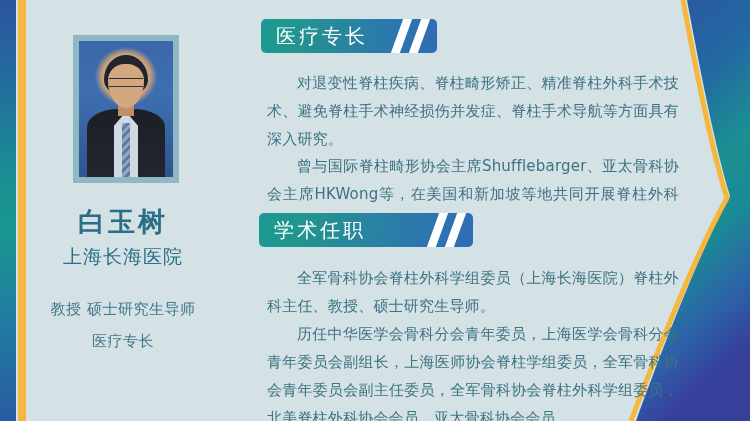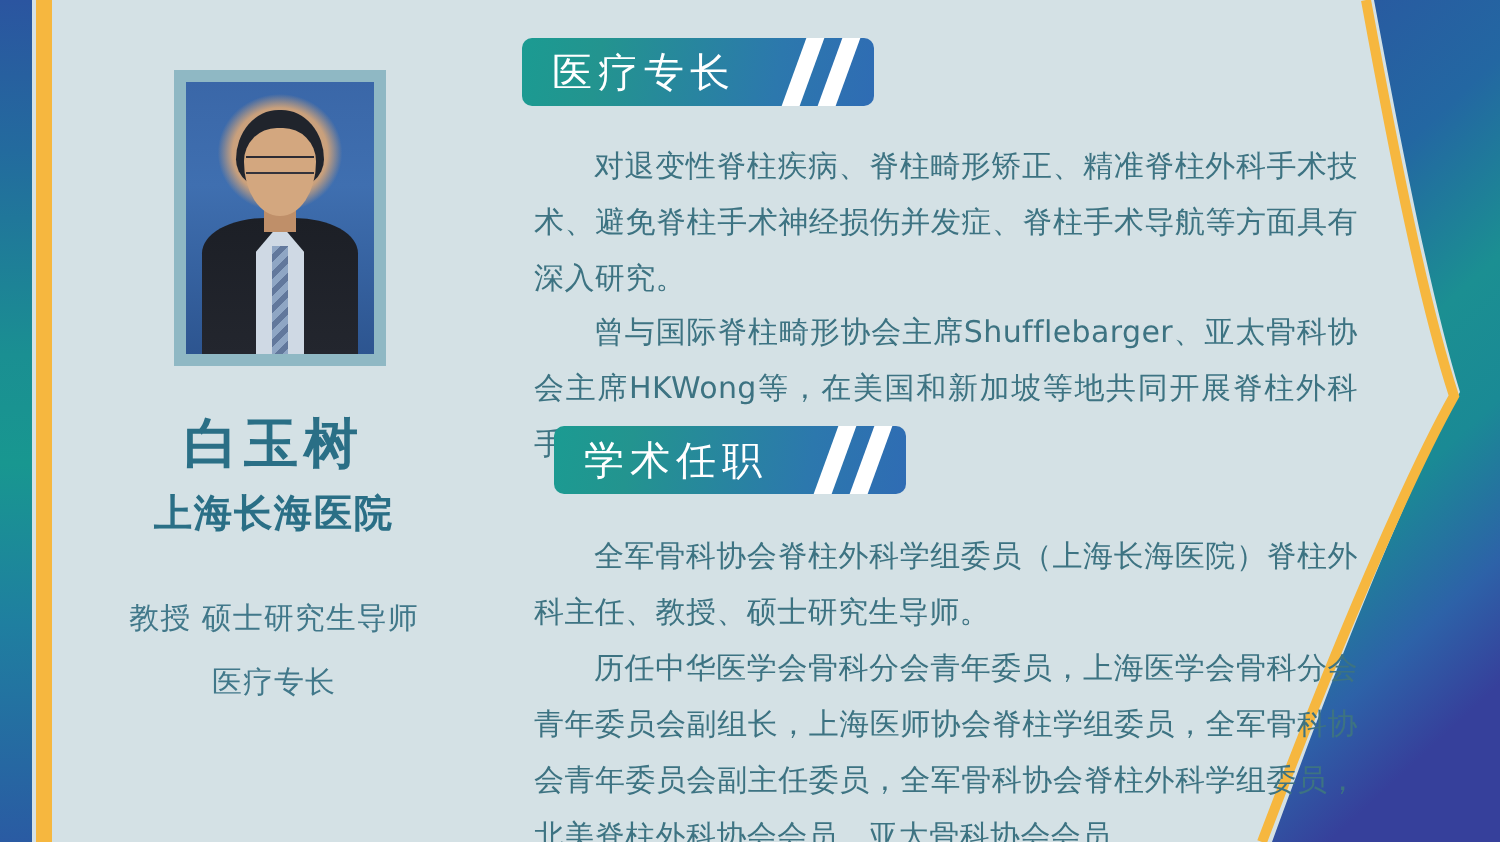--- a/index.html
+++ b/index.html
@@ -48,21 +48,21 @@
     right: 0;
     top: 0;
     width: 180px;
     height: 421px;
     pointer-events: none;
   }
 
   
   #left-col {
     position: absolute;
-    left: 26px;
+    left: 12px;
     top: 0;
     width: 222px;
     height: 421px;
   }
 
   #portrait-frame {
     position: absolute;
     left: 61px;
     top: 35px;
     width: 106px;
@@ -160,21 +160,21 @@
     letter-spacing: 3px;
     color: #2a6f86;
   }
   #doctor-hospital {
     position: absolute;
     left: 0;
     top: 244px;
     width: 222px;
     text-align: center;
     font-size: 19px;
-    font-weight: bold;
+    font-weight: normal;
     letter-spacing: 1px;
     color: #2a6f86;
   }
   #doctor-title-1 {
     position: absolute;
     left: 0;
     top: 300px;
     width: 222px;
     text-align: center;
     font-size: 15px;
@@ -239,21 +239,21 @@
     letter-spacing: 0.2px;
     margin: 12px;
     width: 412px;
     text-align: justify;
   }
 
   #sec1-badge { position: absolute; left: 6px;  top: 19px; }
   #sec1-p1    { position: absolute; left: 0;    top: 57px; }
   #sec1-p2    { position: absolute; left: 0;    top: 140px; }
 
-  #sec2-badge { position: absolute; left: 22px;  top: 213px; }
+  #sec2-badge { position: absolute; left: 4px;  top: 213px; padding-left: 38px; }
   #sec2-p1    { position: absolute; left: 0;    top: 252px; }
   #sec2-p2    { position: absolute; left: 0;    top: 308px; }
 </style>
 </head>
 <body>
 
 <div id="card">
 
   <div class="edge-bar" id="bar-blue"></div>
   <div class="edge-bar" id="bar-orange"></div>

